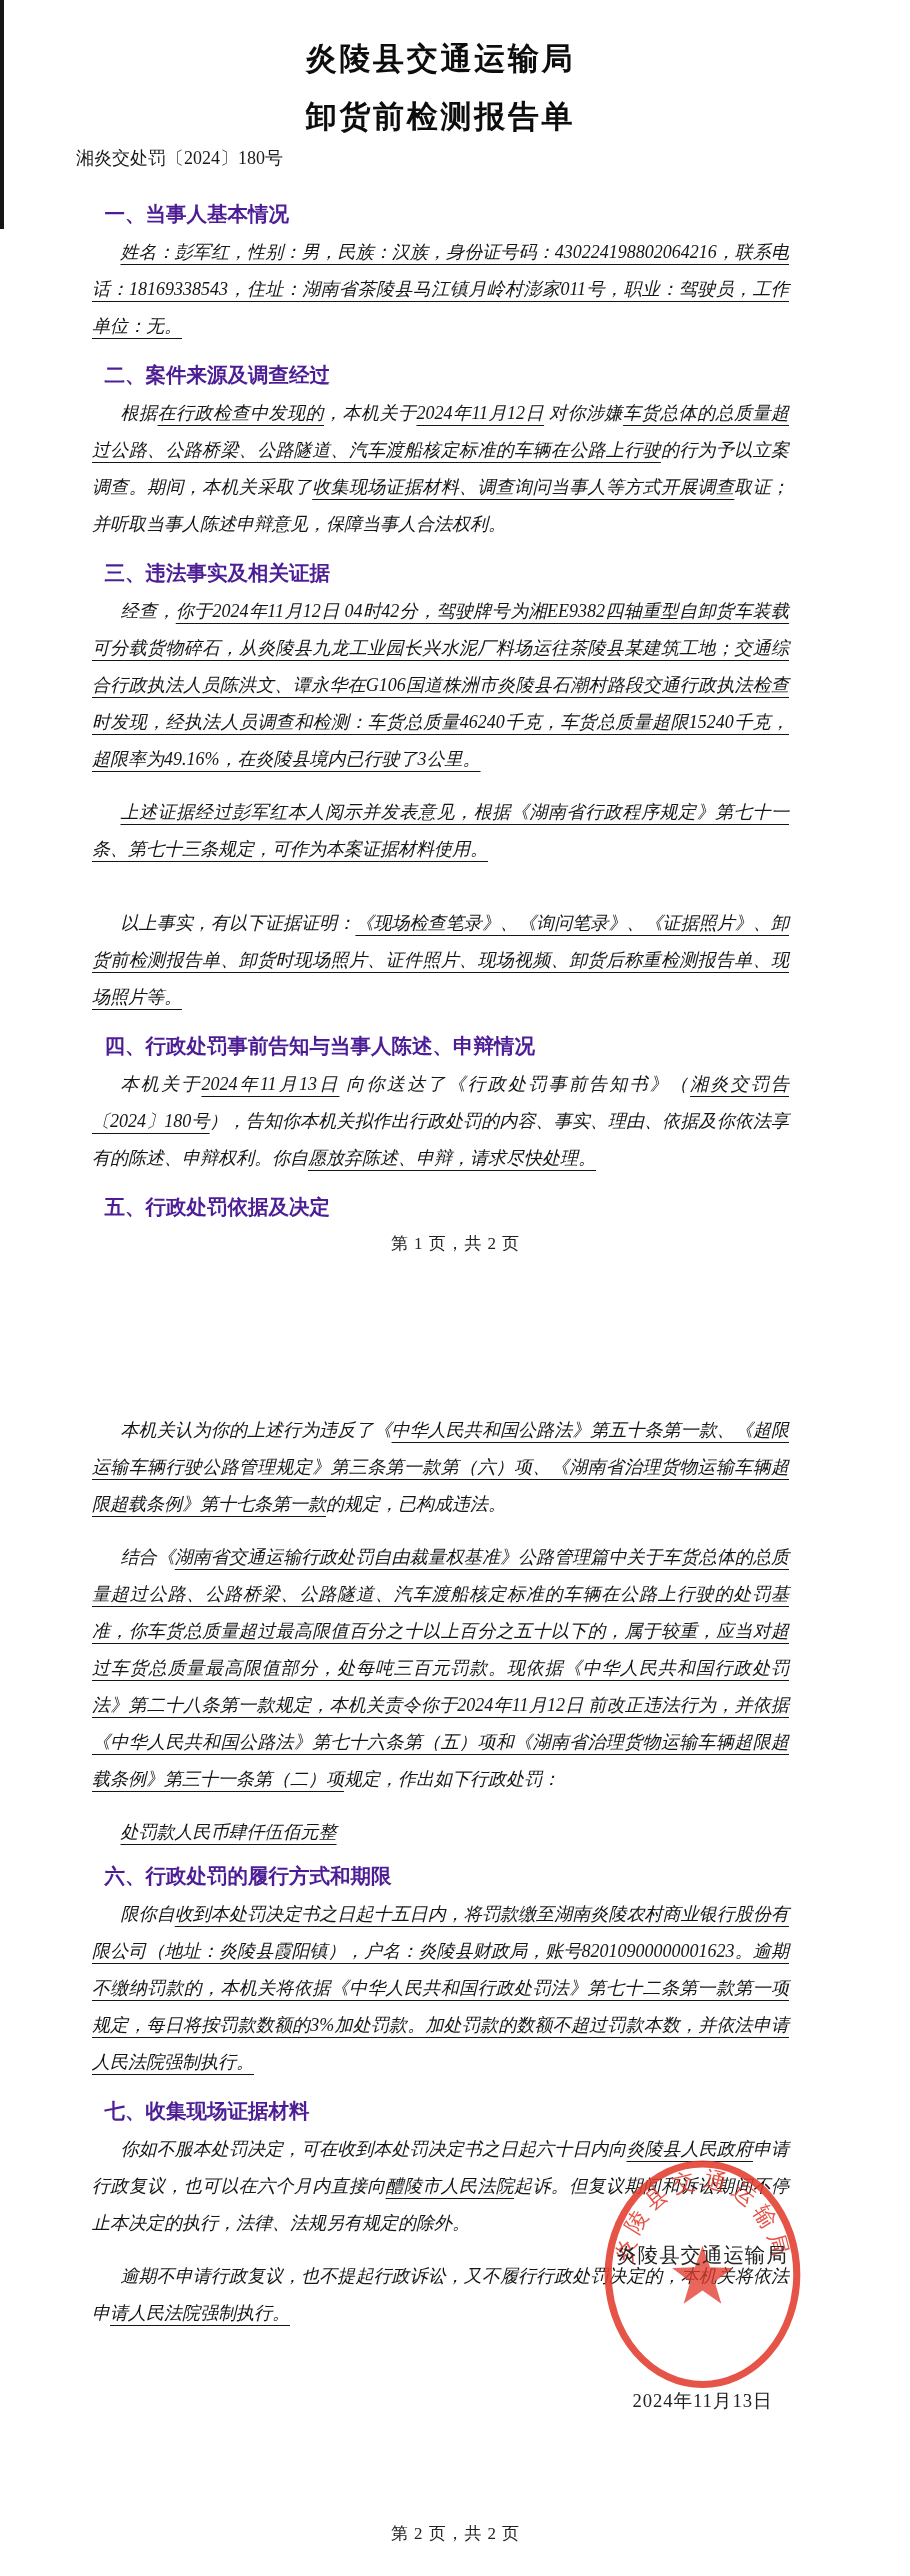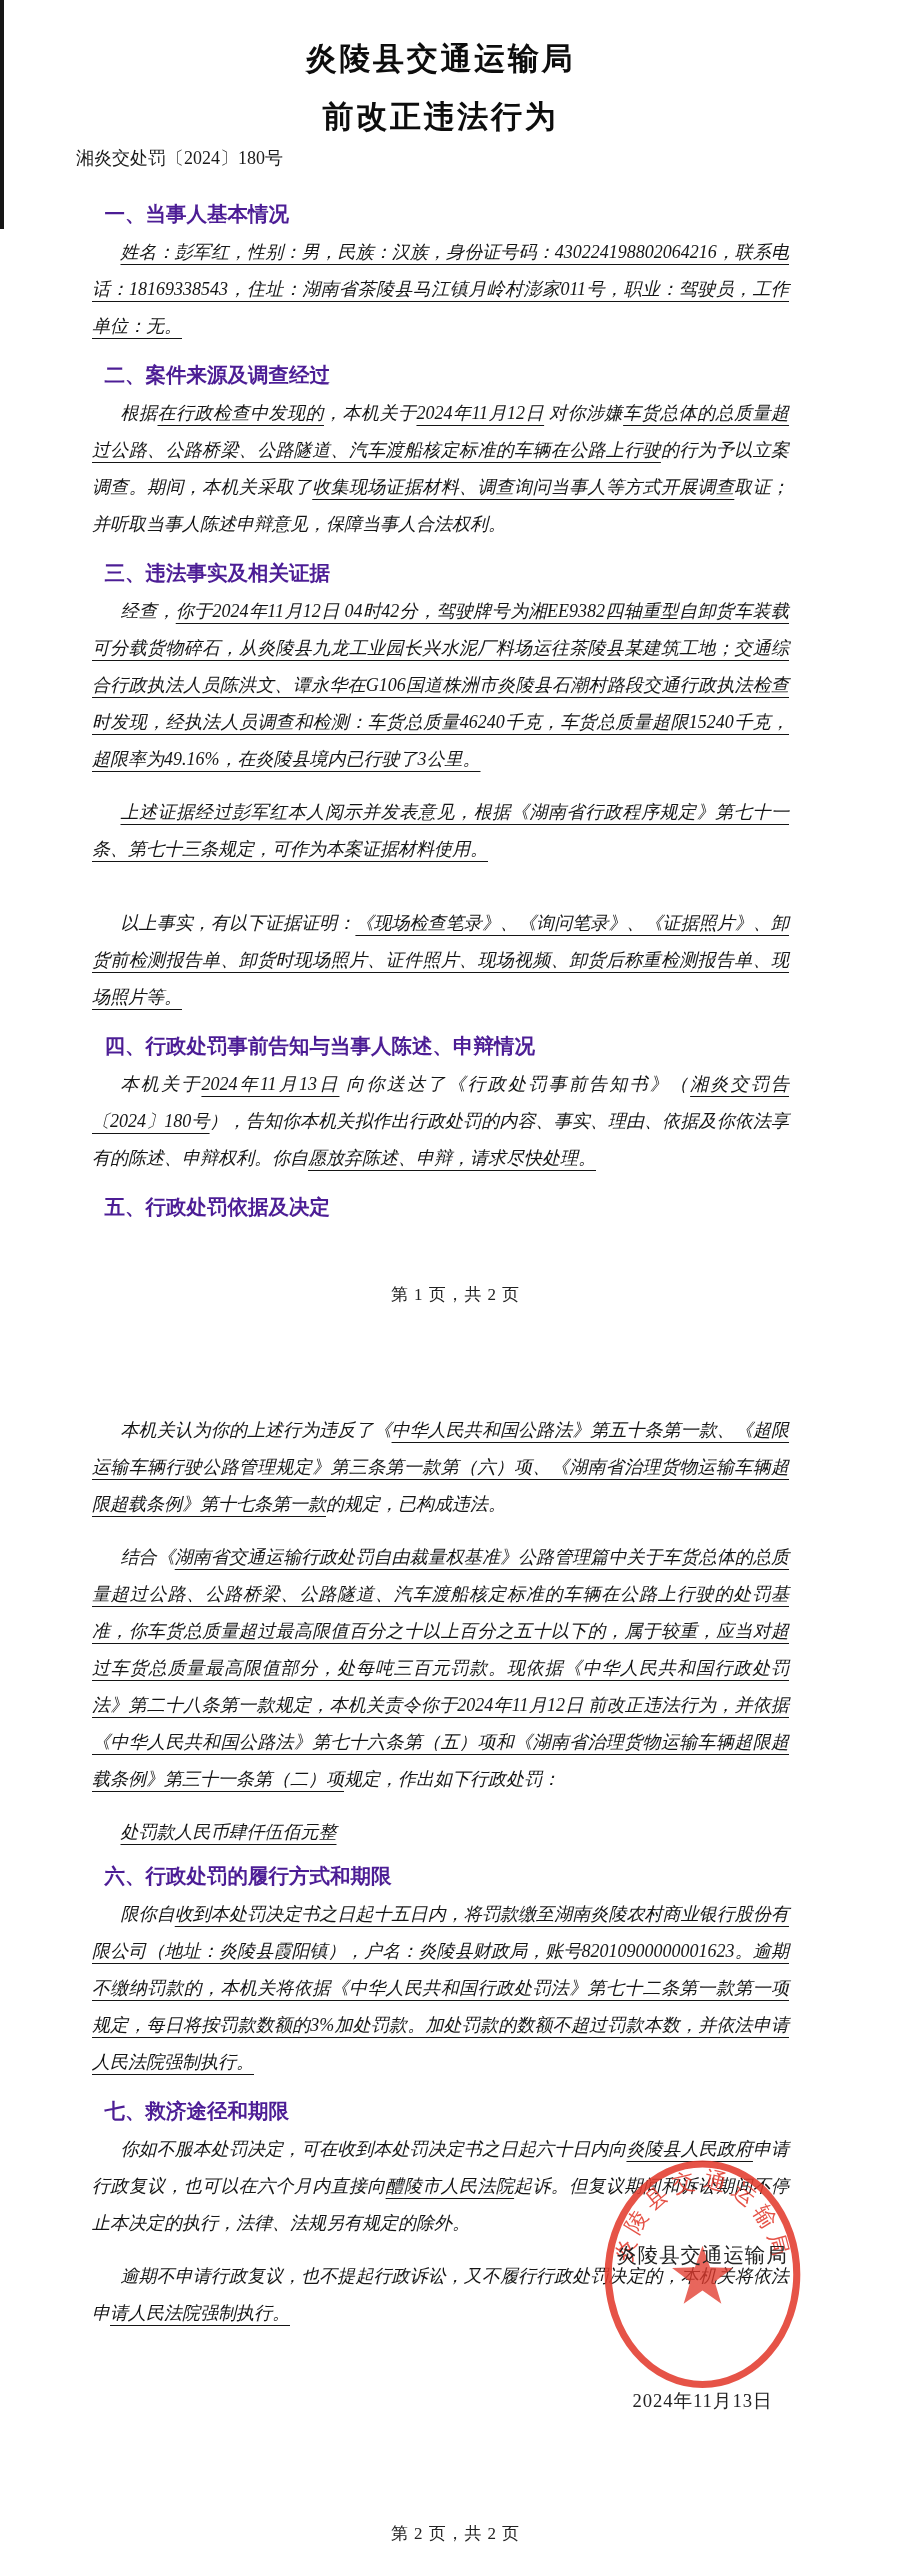--- a/index.html
+++ b/index.html
@@ -31,41 +31,41 @@
   .mt-sm { margin-top: 7.1px; }
   .mt-xs { margin-top: 4px; }
   .mt-gap { margin-top: 37px; }
   .mt-page2 { margin-top: 192px; }
   .mt-neg { margin-top: -5.3px; }
   .penalty-line { margin-top: 0; }
   .page-footer {
     position: absolute; left: 0; width: 911px; text-align: center;
     font-size: 17px; color: #222; letter-spacing: 0.9px;
   }
-  .footer-1 { top: 1283px; }
+  .footer-1 { top: 1232px; }
   .footer-2 { top: 2522px; }
   .seal-wrap { position: absolute; left: 594px; top: 2155px; width: 217px; height: 242px; }
   .issuer-line {
     position: absolute; left: 583px; top: 2241px; width: 238px; text-align: center;
     font-size: 20.5px; color: #222; letter-spacing: 0.9px;
   }
   .date-line {
     position: absolute; left: 594px; top: 2388px; width: 217px; text-align: center;
     font-size: 18.7px; color: #222; letter-spacing: 0.9px;
   }
 </style>
 </head>
 <body>
 
 <div class="page">
   <div class="scan-bar"></div>
 
   <div class="content">
     <div class="doc-title">炎陵县交通运输局</div>
-    <div class="doc-title t2">前改正违法行为</div>
+    <div class="doc-title t2">卸货前检测报告单</div>
     <div class="doc-number">湘炎交处罚〔2024〕180号</div>
 
     <div class="sec-heading mt-h1">一、当事人基本情况</div>
     <p class="par mt-sm"><span class="u">姓名：彭军红，性别：男，民族：汉族，身份证号码：430224198802064216，联系电话：18169338543，住址：湖南省茶陵县马江镇月岭村澎家011号，职业：驾驶员，工作单位：无。</span></p>
 
     <div class="sec-heading mt-xs">二、案件来源及调查经过</div>
     <p class="par mt-sm"><span>根据</span><span class="u">在行政检查中发现的</span><span>，本机关于</span><span class="u">2024年11月12日</span><span> 对你涉嫌</span><span class="u">车货总体的总质量超过公路、公路桥梁、公路隧道、汽车渡船核定标准的车辆在公路上行驶</span><span>的行为予以立案调查。期间，本机关采取了</span><span class="u">收集现场证据材料、调查询问当事人等方式开展调查</span><span>取证；并听取当事人陈述申辩意见，保障当事人合法权利。</span></p>
 
     <div class="sec-heading">三、违法事实及相关证据</div>
     <p class="par mt-sm"><span>经查，</span><span class="u">你于2024年11月12日 04时42分，驾驶牌号为湘EE9382四轴重型自卸货车装载可分载货物碎石，从炎陵县九龙工业园长兴水泥厂料场运往茶陵县某建筑工地；交通综合行政执法人员陈洪文、谭永华在G106国道株洲市炎陵县石潮村路段交通行政执法检查时发现，经执法人员调查和检测：车货总质量46240千克，车货总质量超限15240千克，超限率为49.16%，在炎陵县境内已行驶了3公里。</span></p>
@@ -77,21 +77,21 @@
 
     <div class="sec-heading">五、行政处罚依据及决定</div>
 
     <p class="par mt-page2"><span>本机关认为你的上述行为违反了《</span><span class="u">中华人民共和国公路法》第五十条第一款、《超限运输车辆行驶公路管理规定》第三条第一款第（六）项、《湖南省治理货物运输车辆超限超载条例》第十七条第一款</span><span>的规定，已构成违法。</span></p>
     <p class="par"><span>结合《</span><span class="u">湖南省交通运输行政处罚自由裁量权基准》公路管理篇中关于车货总体的总质量超过公路、公路桥梁、公路隧道、汽车渡船核定标准的车辆在公路上行驶的处罚基准，你车货总质量超过最高限值百分之十以上百分之五十以下的，属于较重，应当对超过车货总质量最高限值部分，处每吨三百元罚款。现依据《中华人民共和国行政处罚法》第二十八条第一款规定，本机关责令你于2024年11月12日 前改正违法行为，并依据《中华人民共和国公路法》第七十六条第（五）项和《湖南省治理货物运输车辆超限超载条例》第三十一条第（二）项</span><span>规定，作出如下行政处罚：</span></p>
     <p class="par penalty-line"><span class="u">处罚款人民币肆仟伍佰元整</span></p>
 
     <div class="sec-heading mt-neg">六、行政处罚的履行方式和期限</div>
     <p class="par mt-sm"><span>限你自</span><span class="u">收到本处罚决定书之日起十五日内，将罚款缴至湖南炎陵农村商业银行股份有限公司（地址：炎陵县霞阳镇），户名：炎陵县财政局，账号82010900000001623。逾期不缴纳罚款的，本机关将依据《中华人民共和国行政处罚法》第七十二条第一款第一项规定，每日将按罚款数额的3%加处罚款。加处罚款的数额不超过罚款本数，并依法申请人民法院强制执行。</span></p>
 
-    <div class="sec-heading mt-xs">七、救济途径和期限</div>
+    <div class="sec-heading mt-xs">七、收集现场证据材料</div>
     <p class="par mt-sm"><span>你如不服本处罚决定，可在收到本处罚决定书之日起六十日内向</span><span class="u">炎陵县人民政府</span><span>申请行政复议，也可以在六个月内直接向</span><span class="u">醴陵市人民法院</span><span>起诉。但复议期间和诉讼期间不停止本决定的执行，法律、法规另有规定的除外。</span></p>
     <p class="par"><span>逾期不申请行政复议，也不提起行政诉讼，又不履行行政处罚决定的，本机关将依法申</span><span class="u">请人民法院强制执行。</span></p>
   </div>
 
   <div class="page-footer footer-1">第 1 页，共 2 页</div>
 
   <div class="seal-wrap">
     <svg width="217" height="242" viewBox="0 0 244 272">
       <ellipse cx="122" cy="134" rx="106" ry="124" fill="none" stroke-width="8" opacity="0.88" stroke="#e23b2e"></ellipse>
       <polygon points="122,102 130.5,126.3 156.2,126.9 135.7,142.4 143.2,167.1 122,152.4 100.8,167.1 108.3,142.4 87.8,126.9 113.5,126.3" opacity="0.78" fill="#e23b2e"></polygon>

